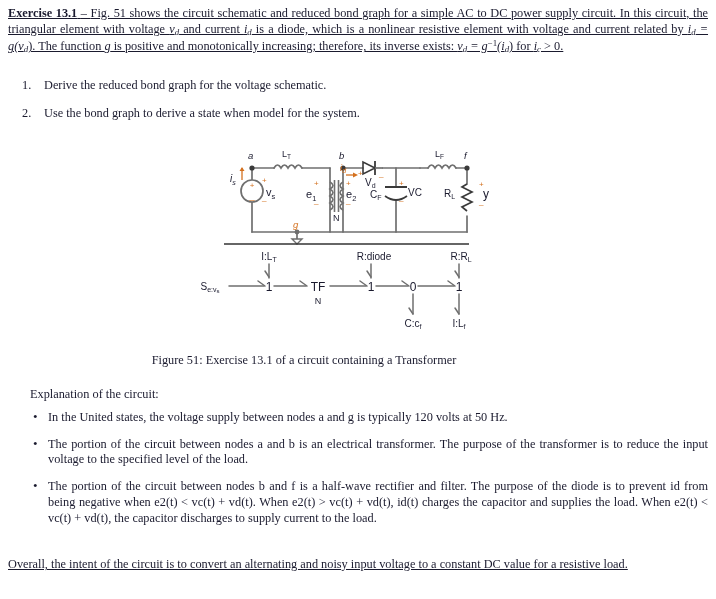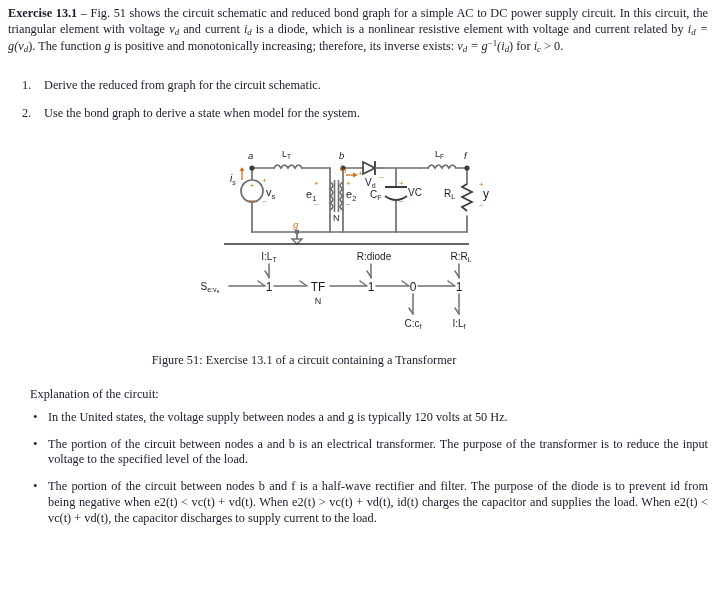--- a/index.html
+++ b/index.html
@@ -19,20 +19,21 @@
   }
   .page {
     position: absolute;
     left: 0; top: 0;
     width: 716px; height: 599px;
   }
   .para {
     position: absolute;
     text-align: justify;
     text-justify: inter-word;
+    text-decoration: underline;
   }
   .intro {
     left: 8px; top: 6px; width: 700px;
   }
   .intro .lead { font-weight: bold; }
   i.v, i.m { font-style: italic; font-family: "Liberation Serif", serif; }
   .sub { font-size: 0.72em; vertical-align: -0.25em; }
   .sup { font-size: 0.72em; vertical-align: 0.45em; }
   .olist {
     position: absolute;
@@ -95,21 +96,21 @@
 
   <div class="para intro">
     <span class="lead">Exercise 13.1</span>
     <span>–</span>
     <span>Fig. 51 shows the circuit schematic and reduced bond graph for a simple AC to DC power supply circuit. In this circuit, the triangular element with voltage </span><i class="v">v</i><i class="v sub">d</i><span> and current </span><i class="v">i</i><i class="v sub">d</i><span> is a diode, which is a nonlinear resistive element with voltage and current related by </span><i class="v">i</i><i class="v sub">d</i><i class="v"> = g(v</i><i class="v sub">d</i><span>). The function </span><i class="v">g</i><span> is positive and monotonically increasing; therefore, its inverse exists: </span><i class="v">v</i><i class="v sub">d</i><i class="v"> = g</i><span class="sup">−1</span><i class="v">(i</i><i class="v sub">d</i><span>) for </span><i class="v">i</i><i class="v sub">c</i><span> &gt; 0.</span>
   </div>
 
   <div class="olist">
     <div class="oitem">
       <span class="num">1.</span>
-      <span>Derive the reduced from graph for the circuit schematic.</span>
+      <span>Derive the reduced bond graph for the voltage schematic.</span>
     </div>
     <div class="oitem">
       <span class="num">2.</span>
       <span>Use the bond graph to derive a state when model for the system.</span>
     </div>
   </div>
 
   <div class="figure">
     <svg class="circuit" width="340" height="205" viewBox="0 0 340 205">
       <g stroke="#6f6f6f" stroke-width="1.7" fill="none" stroke-linecap="round">
@@ -297,14 +298,15 @@
     <div class="bitem">
       <span class="bullet">•</span>
       <span>The portion of the circuit between nodes a and b is an electrical transformer. The purpose of the transformer is to reduce the input voltage to the specified level of the load.</span>
     </div>
     <div class="bitem">
       <span class="bullet">•</span>
       <span>The portion of the circuit between nodes b and f is a half-wave rectifier and filter. The purpose of the diode is to prevent id from being negative when e2(t) &lt; vc(t) + vd(t). When e2(t) &gt; vc(t) + vd(t), id(t) charges the capacitor and supplies the load. When e2(t) &lt; vc(t) + vd(t), the capacitor discharges to supply current to the load.</span>
     </div>
   </div>
 
+  <div class="para overall">Overall, the intent of the circuit is to convert an alternating and noisy input voltage to a constant DC value for a resistive load.</div>
 
 </div>
 
 </body></html>

